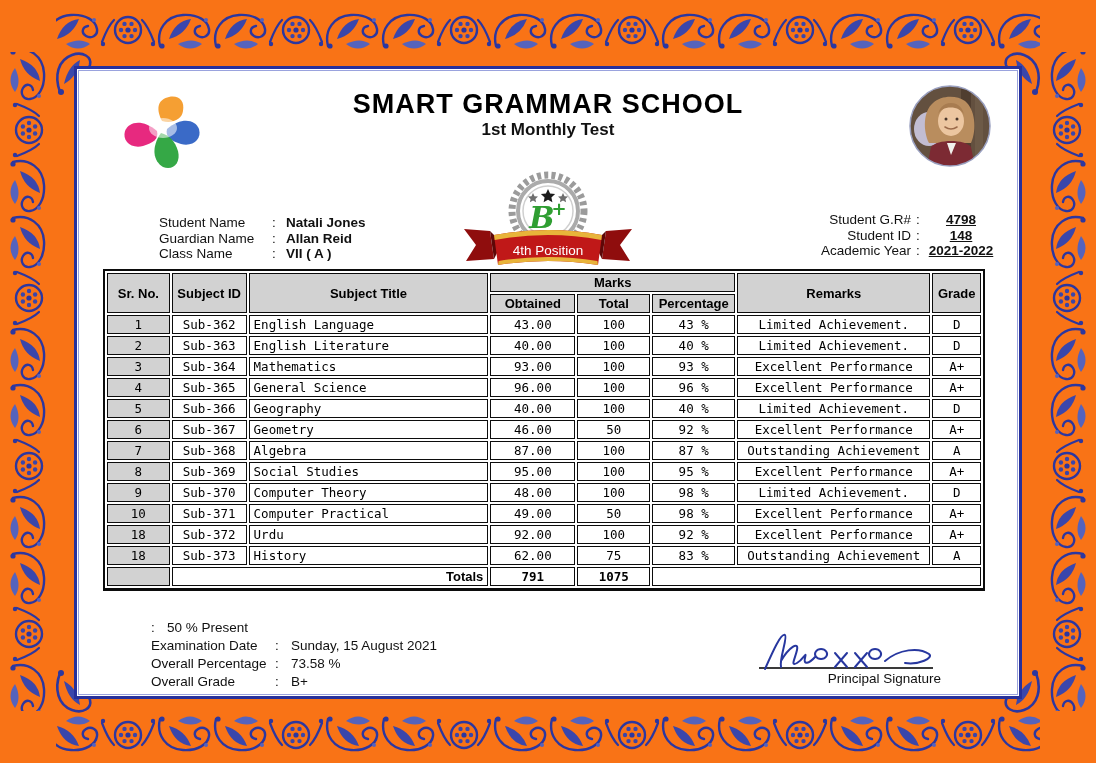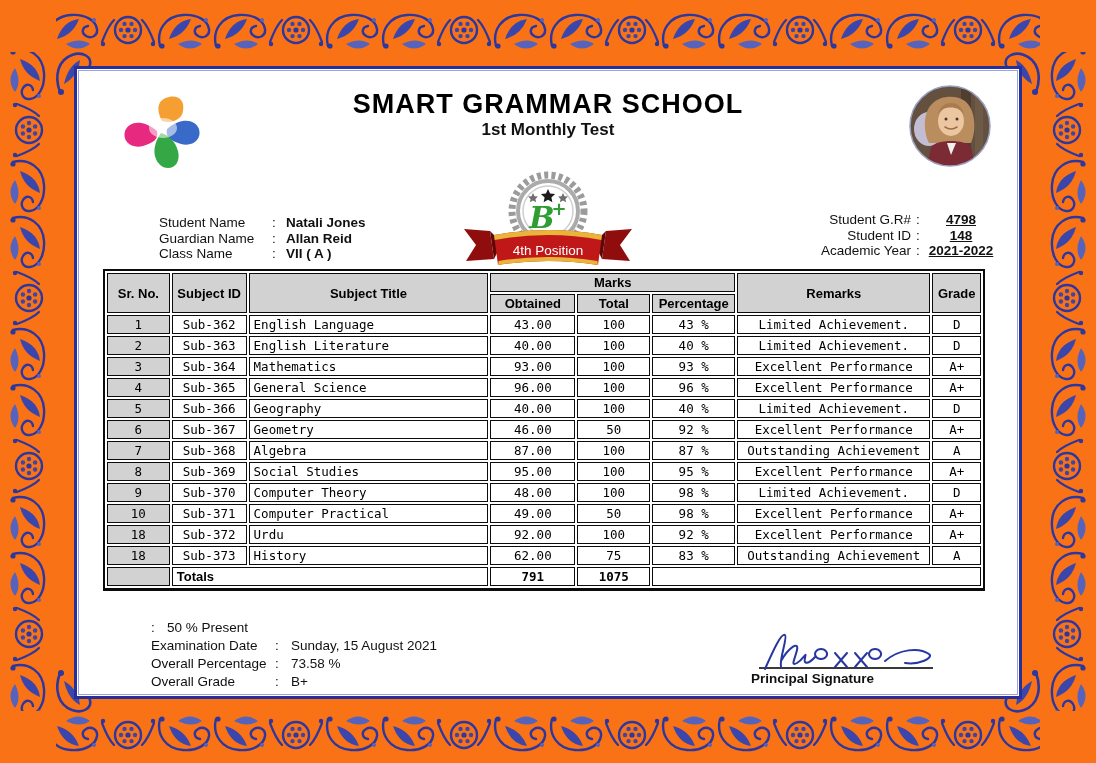--- a/index.html
+++ b/index.html
@@ -46,29 +46,29 @@
 
   
   .marks-table-wrap { position:absolute; left:26px; top:200px; width:882px; }
   table.marks { width:100%; border-collapse:separate; border-spacing:2px; border:2px solid #0c0c0c; border-bottom-width:3px; table-layout:fixed; background:#fff; }
   table.marks th, table.marks td { border:1px solid #0c0c0c; overflow:hidden; white-space:nowrap; }
   table.marks thead th { background:#d2d2d2; font-size:13px; font-weight:bold; text-align:center; padding:1px 2px; }
   table.marks tbody td { font-family:"DejaVu Sans Mono", monospace; font-size:12.5px; text-align:center; height:19px; padding:0 4px; }
   table.marks tbody td.sr { background:#d2d2d2; }
   table.marks tbody td.title-cell { text-align:left; }
   table.marks tr.totals td { font-weight:bold; }
-  table.marks tr.totals td.tlabel { font-family:"Liberation Sans", sans-serif; font-size:13px; text-align:left; }
+  table.marks tr.totals td.tlabel { font-family:"Liberation Sans", sans-serif; font-size:13px; text-align:right; }
 
   
   .summary { position:absolute; left:74px; top:550px; font-size:13.5px; color:#111; }
   .summary .row { display:flex; line-height:18px; }
   .summary .lbl { width:124px; }
   .summary .col { width:16px; }
   .summary .val { font-weight:normal; }
-  .signature { position:absolute; right:78px; top:556px; width:190px; text-align:left;font-weight:bold; }
+  .signature { position:absolute; right:78px; top:556px; width:190px; text-align:right; }
   .sig-line { border-bottom:2px solid #3a3a3a; margin:0 8px; height:44px; position:relative; }
   .sig-line svg { position:absolute; left:0; bottom:-8px; }
   .sig-caption { font-size:13.5px; color:#111; margin-top:2px; }
 </style>
 </head>
 <body>
 
 <div class="page">
 
   <svg width="0" height="0" style="position:absolute" aria-hidden="true">

